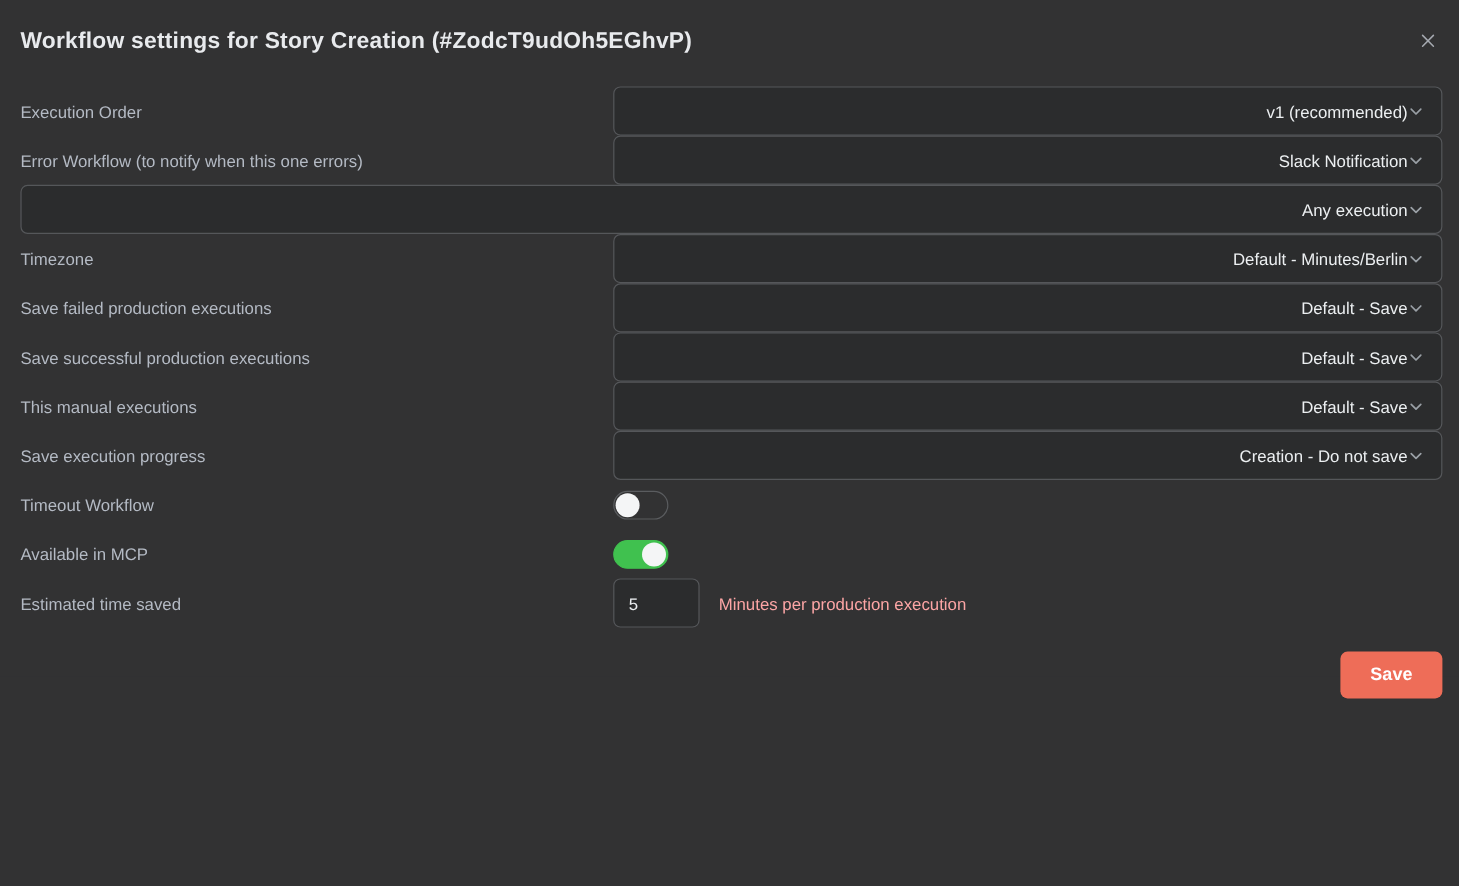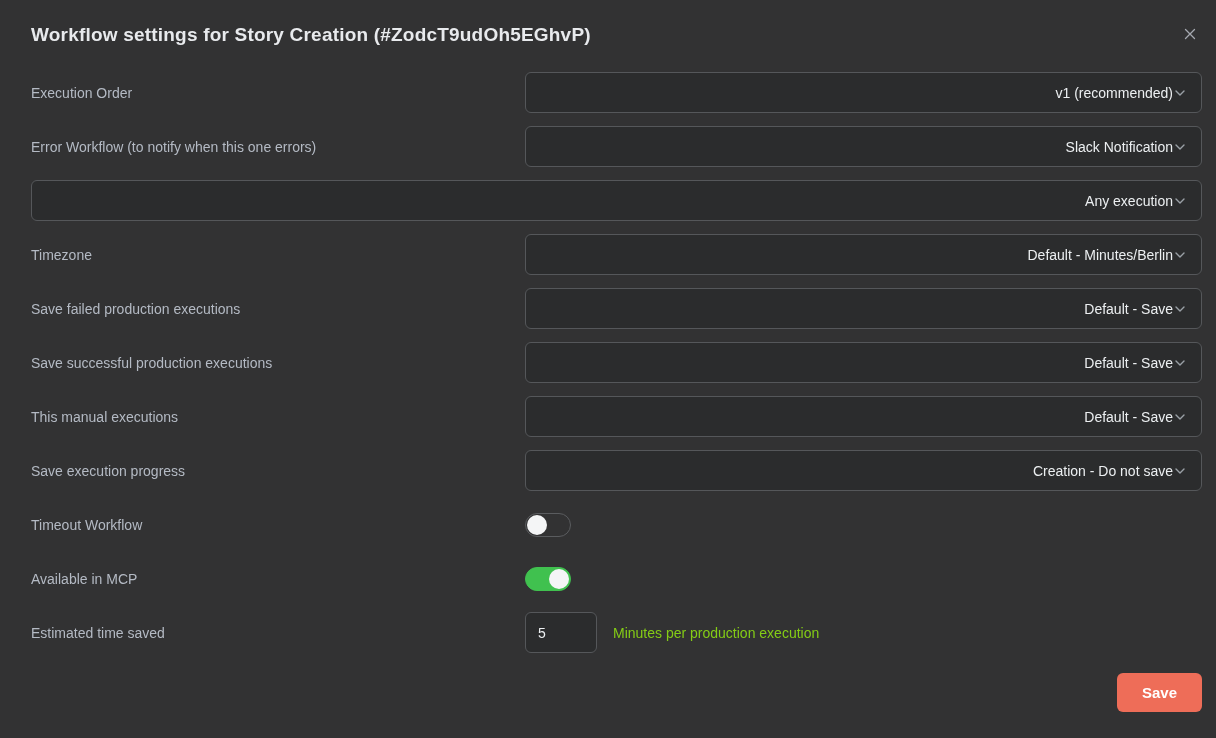--- a/index.html
+++ b/index.html
@@ -5,21 +5,21 @@
   * { margin: 0; padding: 0; box-sizing: border-box; }
   html, body {
     width: 1216px; height: 738px;
     background: #323233;
     font-family: "Liberation Sans", "DejaVu Sans", sans-serif;
     overflow: hidden;
   }
   .dialog {
     width: 1216px; height: 564px;
     background: #323233;
-    padding: 20px 14px 20px 31px;
+    padding: 20px 14px 20px 17px;
     position: relative;
     display: flex;
     flex-direction: column;
   }
   .dialog-header {
     display: flex;
     align-items: flex-start;
     justify-content: space-between;
     margin-bottom: 26px;
   }
@@ -28,21 +28,21 @@
     font-size: 19px;
     font-weight: 600;
     letter-spacing: 0.2px;
     padding-top: 4px;
   }
   .close-btn {
     background: none; border: none; cursor: pointer;
     padding: 4px; margin-top: 2px;
     line-height: 0;
   }
-  .rows { display: flex; flex-direction: column; gap: 13px; }
+  .rows { display: flex; flex-direction: column; }
   .row {
     display: flex;
     align-items: center;
     min-height: 41px;
   }
   .row .label {
     flex: 0 0 494px;
     color: #b4bac4;
     font-size: 14px;
     font-weight: 400;
@@ -92,21 +92,21 @@
     border: 1px solid #55575a;
     border-radius: 6px;
     color: #eceff1;
     font-size: 14px;
     font-weight: 500;
     font-family: "Liberation Sans", sans-serif;
     padding: 0 12px;
     outline: none;
   }
   .suffix {
-    color: #84cc16;
+    color: #fca5a5;
     font-size: 14px;
     margin-left: 16px;
   }
   .dialog-footer {
     margin-top: auto;
     display: flex;
     justify-content: flex-end;
   }
   .save-btn {
     background: #ee6d58;

